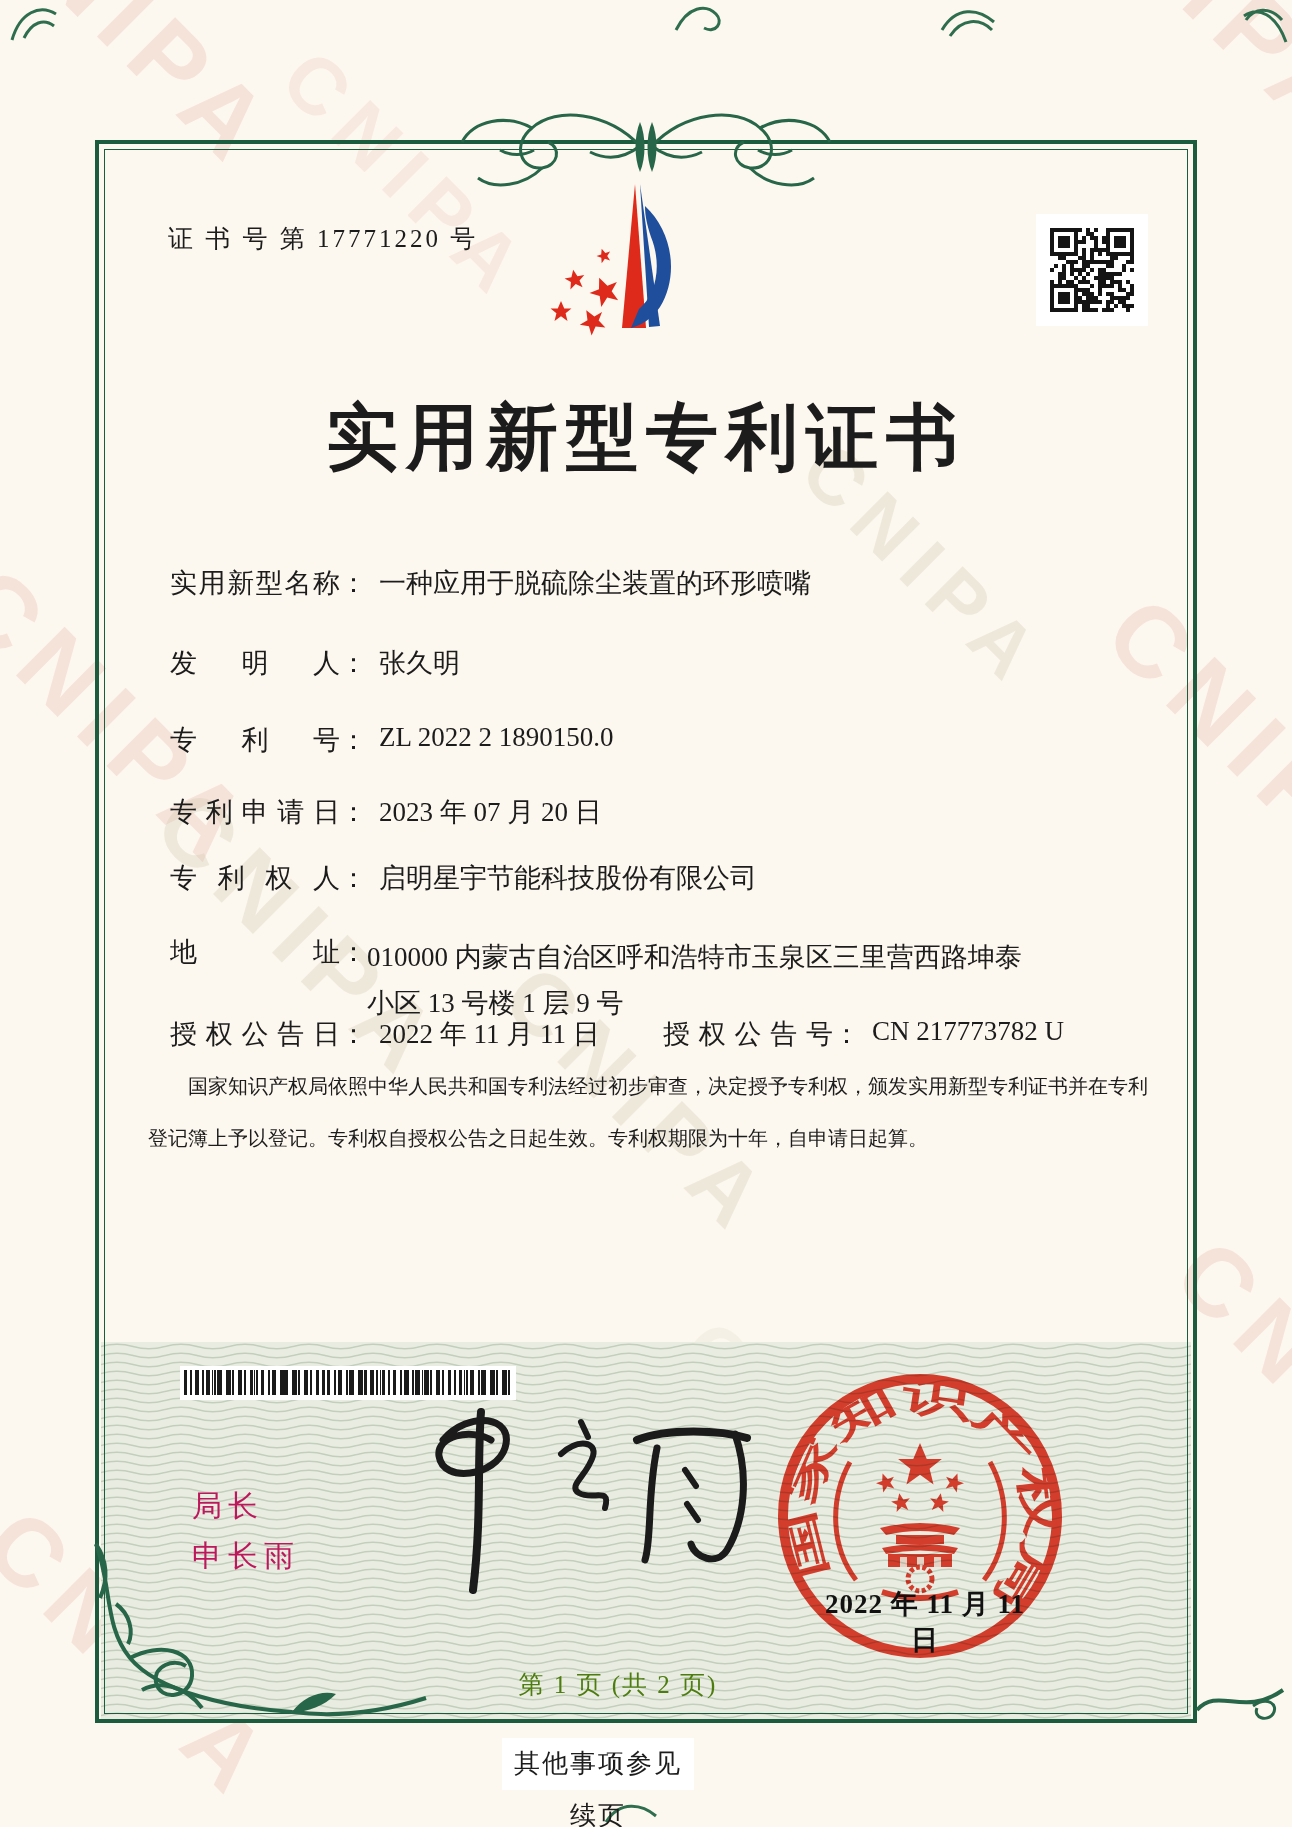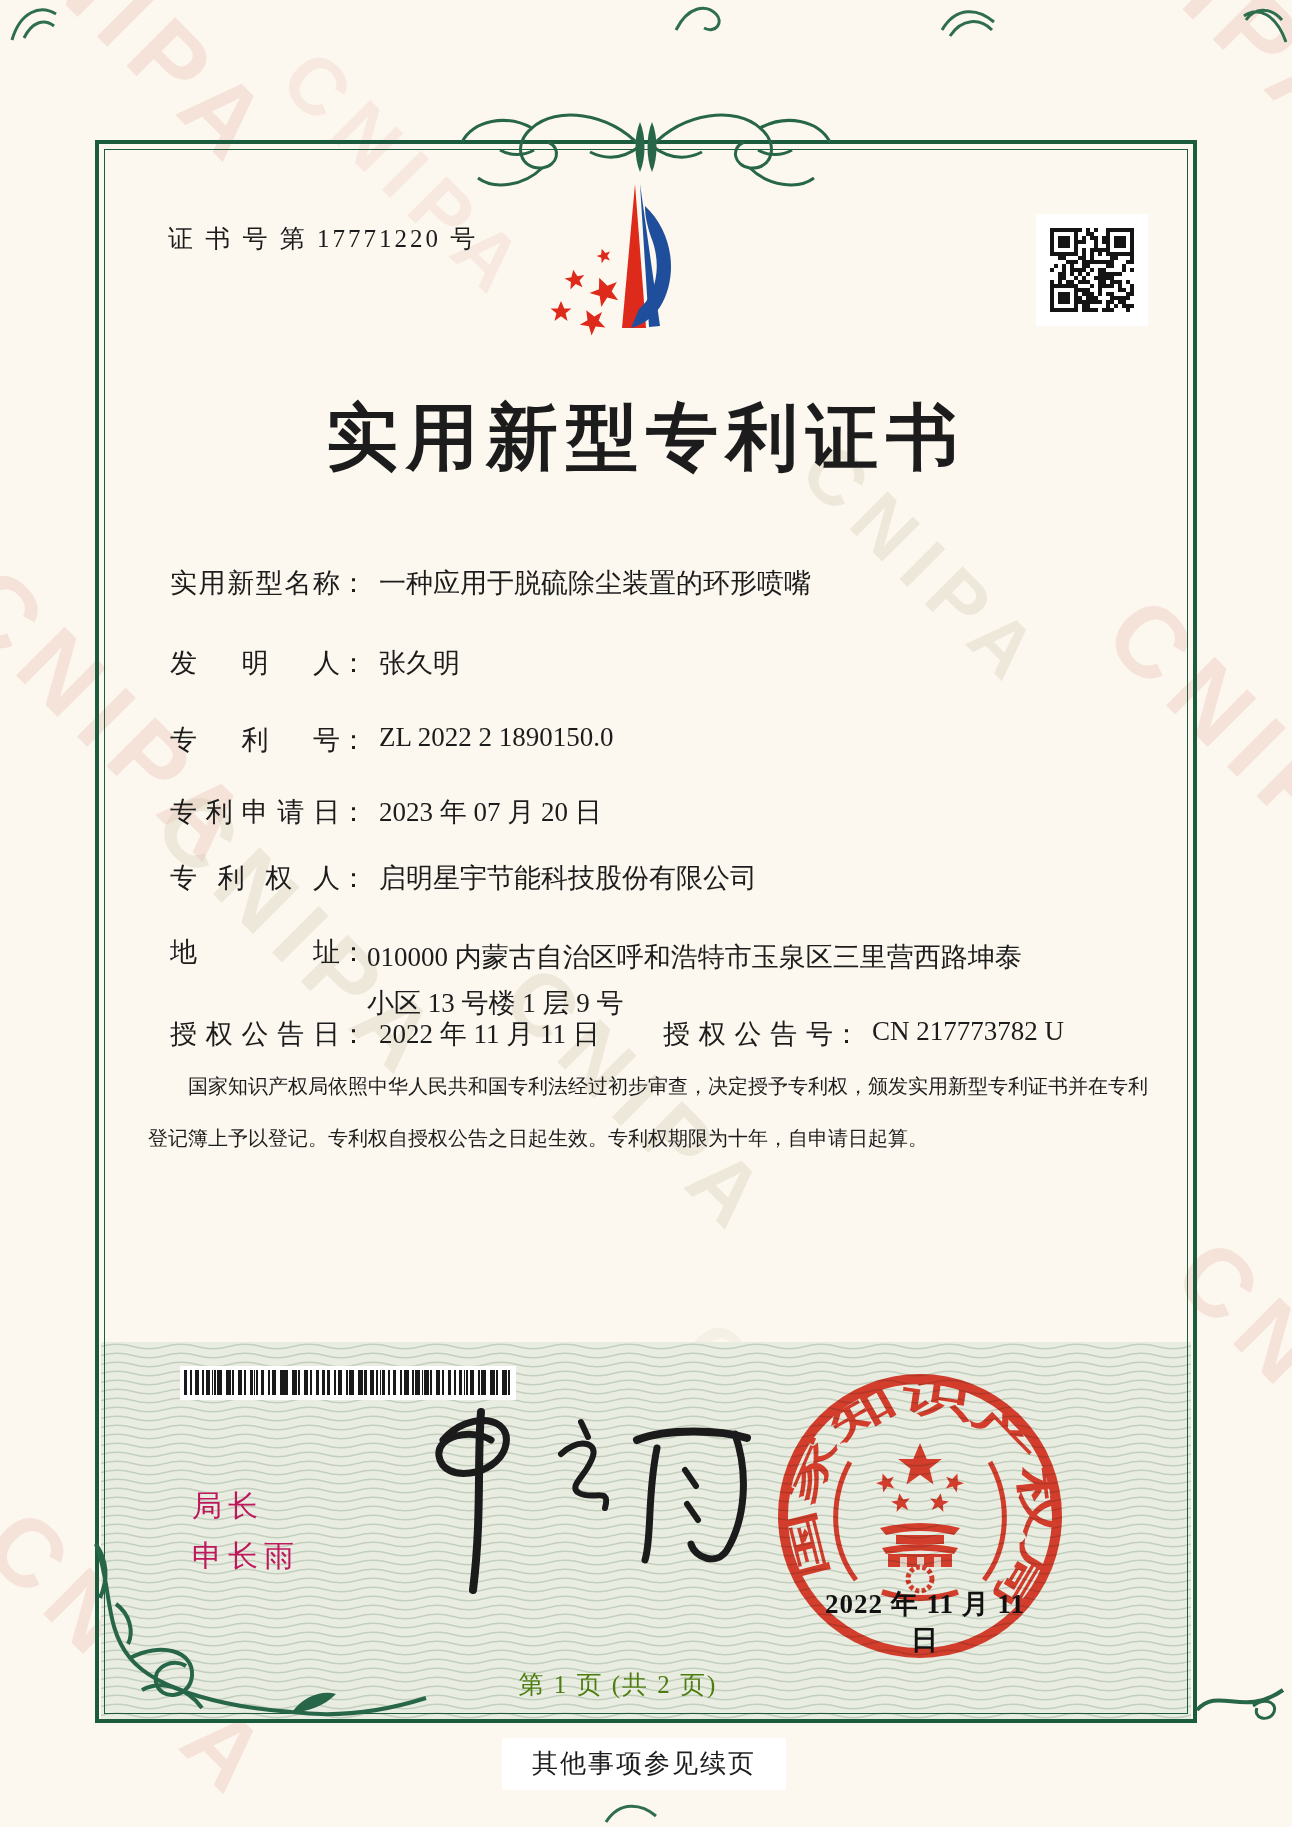--- a/index.html
+++ b/index.html
@@ -52,21 +52,21 @@
     font-family:"Liberation Sans","DejaVu Sans",sans-serif;color:#be185d;
   }
   .issuer-title{top:1486px}
   .issuer-name{top:1536px}
   .signature{left:385px;top:1398px;z-index:5}
   
   .seal{left:770px;top:1366px;z-index:6;mix-blend-mode:multiply}
   .seal-date{left:812px;top:1586px;width:226px;text-align:center;font-size:27px;font-weight:700;letter-spacing:1px;color:#111;z-index:7}
   
   .page-info{left:95px;top:1668px;width:1046px;text-align:center;font-size:25px;letter-spacing:2px;color:#4d7c0f;z-index:5}
-  .cont-note{left:502px;top:1738px;width:284px;height:52px;line-height:52px;background:#ffffff;text-align:center;font-size:26px;letter-spacing:2px;z-index:5}
+  .cont-note{left:502px;top:1738px;width:192px;height:52px;line-height:52px;background:#ffffff;text-align:center;font-size:26px;letter-spacing:2px;z-index:5}
   .logo{left:475px;top:180px;z-index:5}
   .qr{left:1036px;top:214px;width:112px;height:112px;background:#fff;z-index:5}
   .qr-grid{position:absolute;left:14px;top:14px;display:grid;grid-template-columns:repeat(21,4px);grid-auto-rows:4px}
   .qr-grid i{display:block}
   .qr-grid i.b{background:#141414}
   .orn{z-index:5;pointer-events:none}
   .edge-orn{z-index:1;pointer-events:none}
 </style>
 </head>
 <body>

